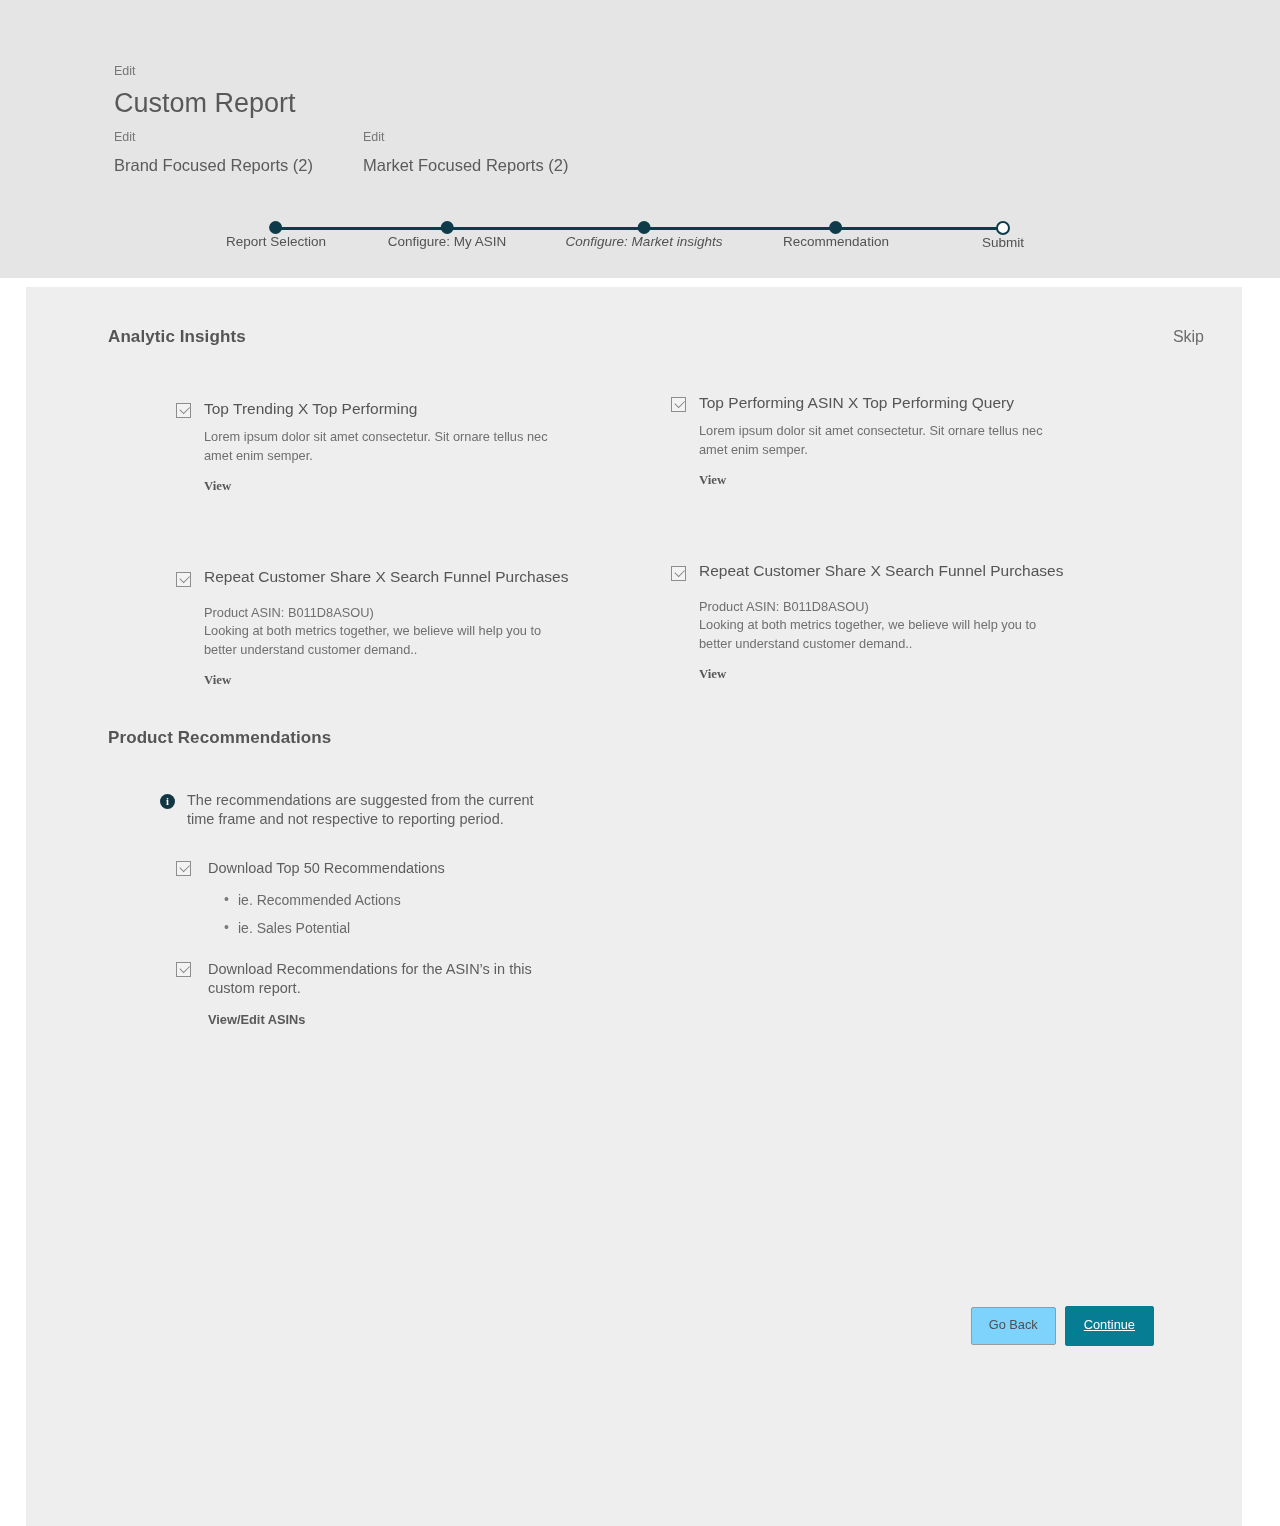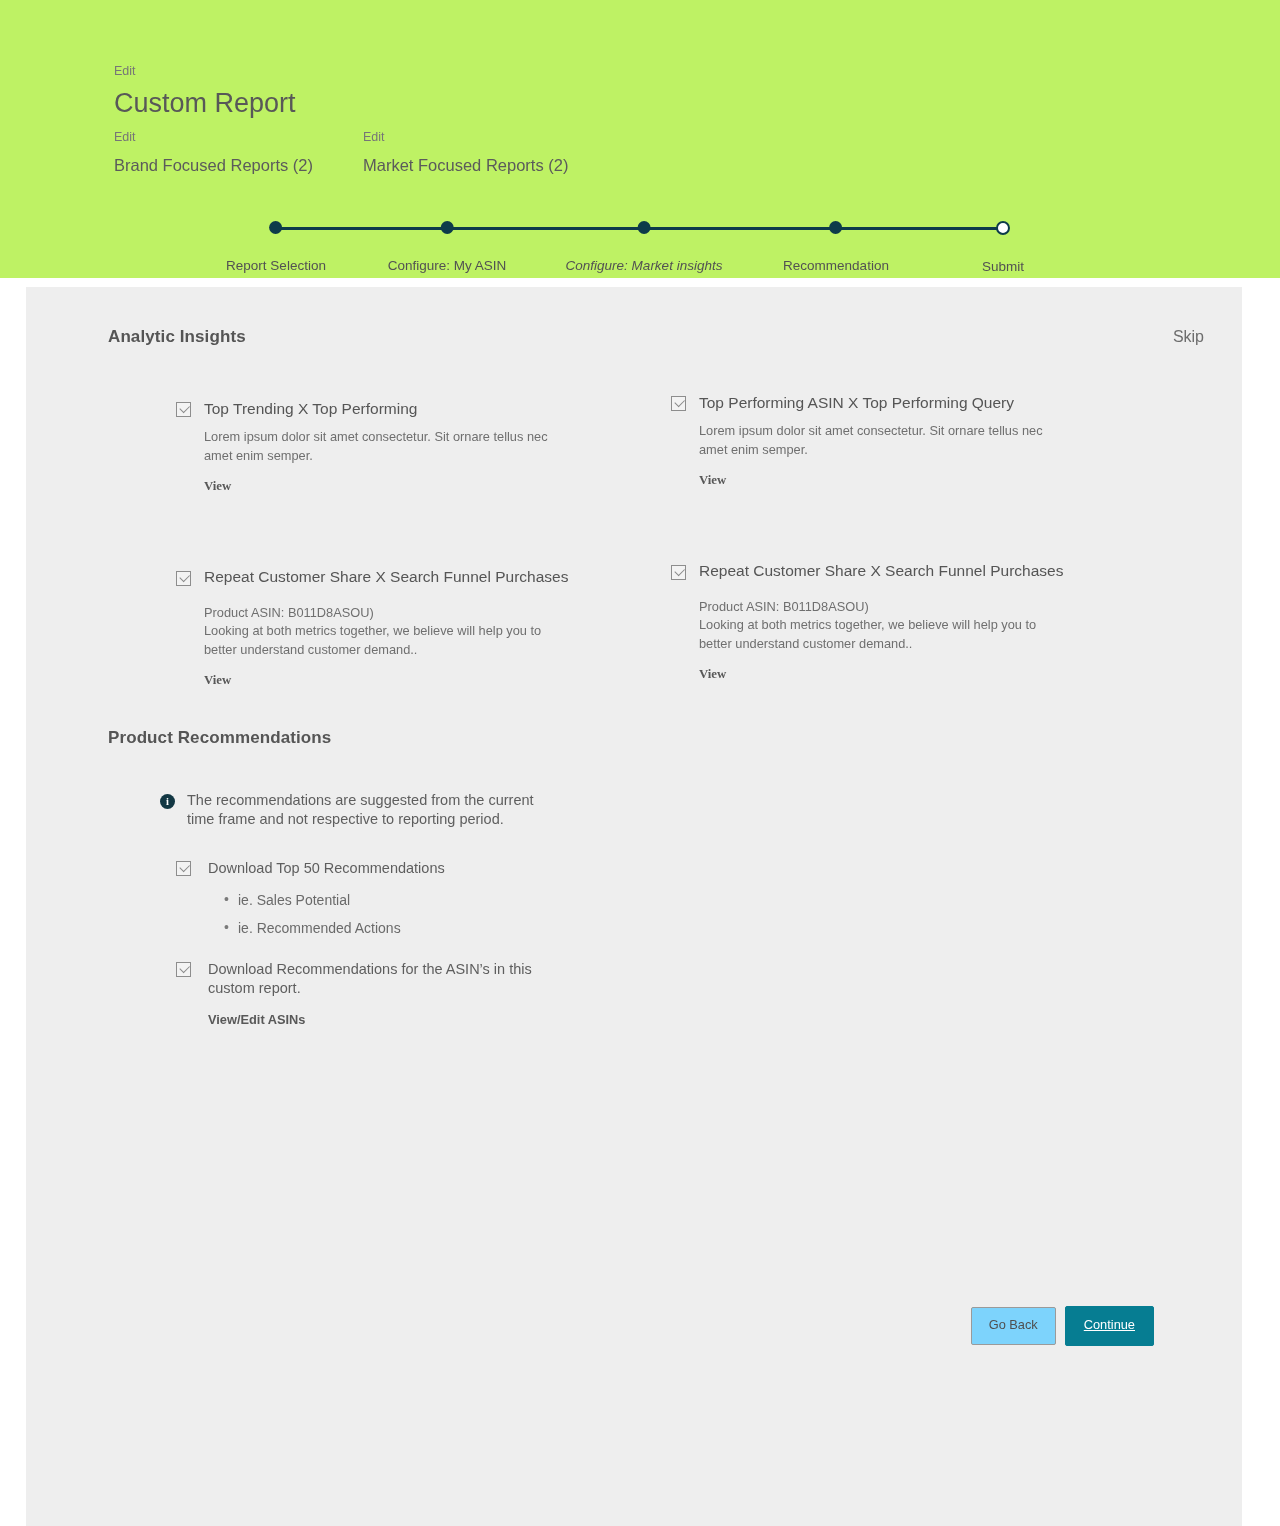--- a/index.html
+++ b/index.html
@@ -16,21 +16,21 @@
     position: relative;
   }
 
   
   .header-band {
     position: absolute;
     left: 0;
     top: 0;
     width: 1280px;
     height: 278px;
-    background: #bef264;
+    background: #e5e5e5;
   }
   .eyebrow {
     font-size: 12.5px;
     color: #767676;
     line-height: 1.2;
   }
   .page-title {
     font-size: 27px;
     color: #585858;
     line-height: 1.25;
@@ -100,21 +100,21 @@
     position: relative;
     z-index: 2;
   }
   .step-dot.open {
     background: #ffffff;
     border: 2.5px solid #0d3b4a;
     width: 14px;
     height: 14px;
   }
   .step-label {
-    margin-top: 24px;
+    margin-top: 0;
     font-size: 13.5px;
     color: #525252;
     white-space: nowrap;
   }
 
   
   .panel {
     position: absolute;
     left: 26px;
     top: 287px;
@@ -153,21 +153,21 @@
   .card-row {
     display: flex;
   }
   .card {
     width: 495px;
     box-sizing: border-box;
     position: relative;
   }
   .card .cb-line {
     display: flex;
-    align-items: center;
+    align-items: flex-end;
   }
   .checkbox {
     width: 15px;
     height: 15px;
     min-width: 15px;
     border: 1px solid #8d8d8d;
     background: #f3f3f3;
     box-sizing: border-box;
     position: relative;
     margin-top: 2px;
@@ -441,22 +441,22 @@
       <span class="info-icon">i</span>
       <span class="info-text">The recommendations are suggested from the current time frame and not respective to reporting period.</span>
     </div>
 
     <div class="rec-item">
       <div class="cb-line">
         <span class="checkbox"></span>
         <span class="cb-label">Download Top 50 Recommendations</span>
       </div>
       <ul class="rec-bullets">
+        <li>ie. Recommended Actions</li>
         <li>ie. Sales Potential</li>
-        <li>ie. Recommended Actions</li>
       </ul>
     </div>
 
     <div class="rec-item" style="margin-top:22px;">
       <div class="cb-line">
         <span class="checkbox"></span>
         <span class="cb-label">Download Recommendations for the ASIN’s in this custom report.</span>
       </div>
       <span class="rec-link">View/Edit ASINs</span>
     </div>

